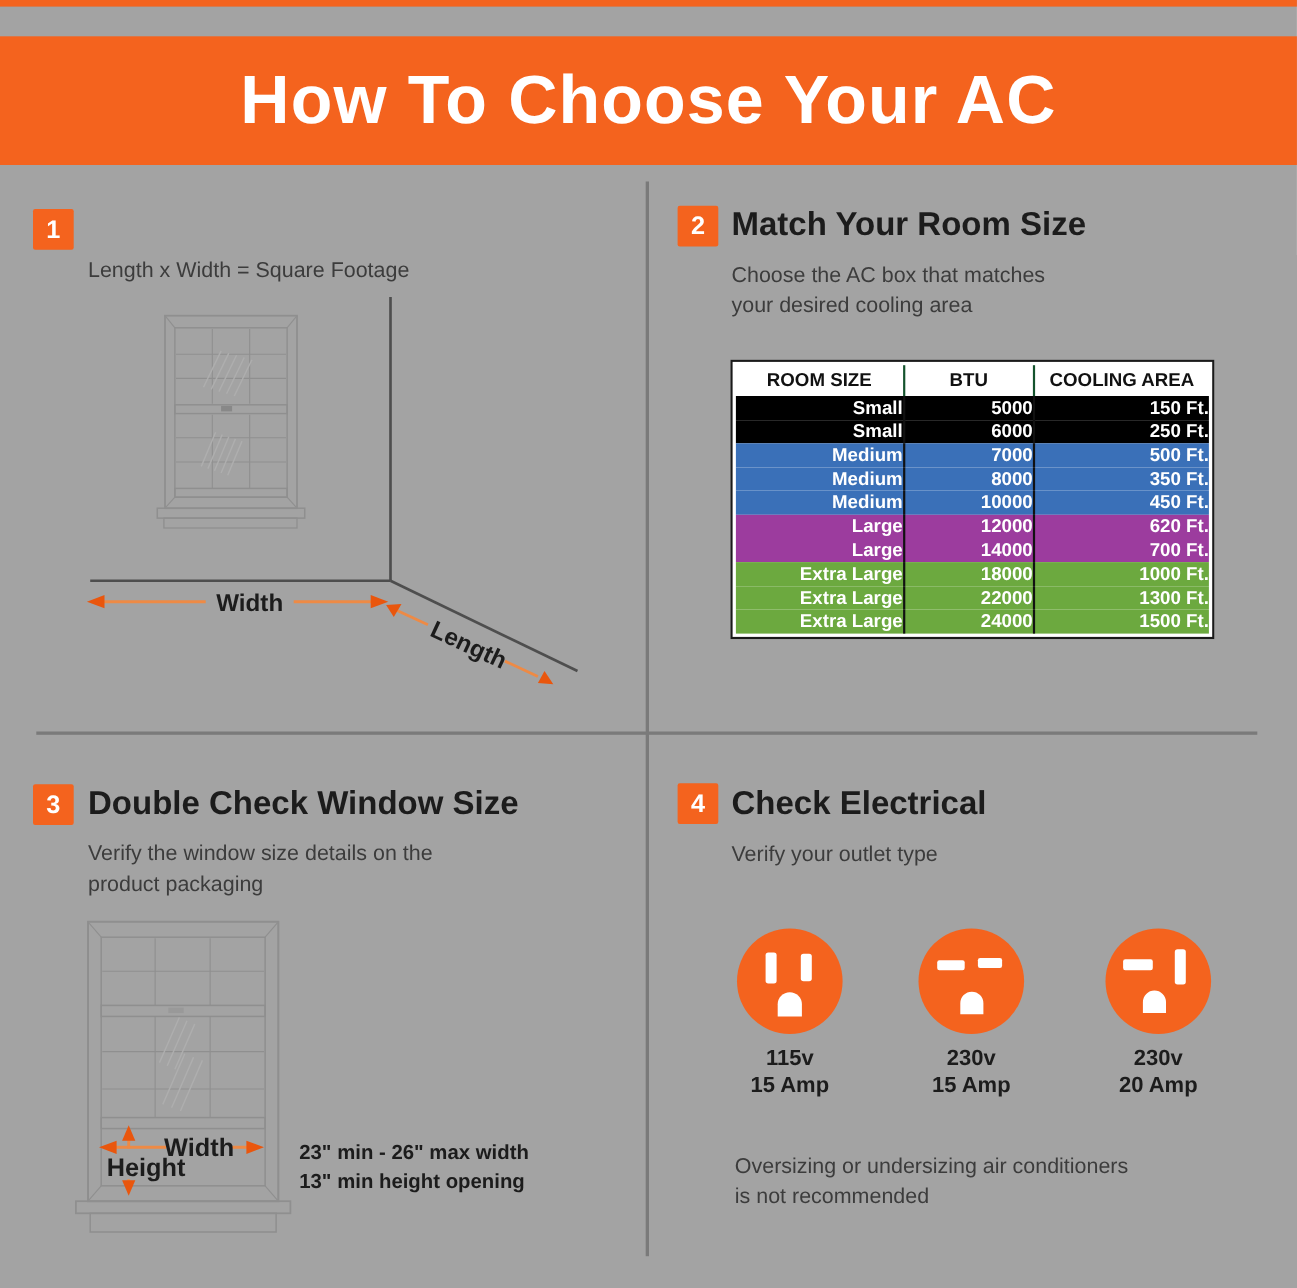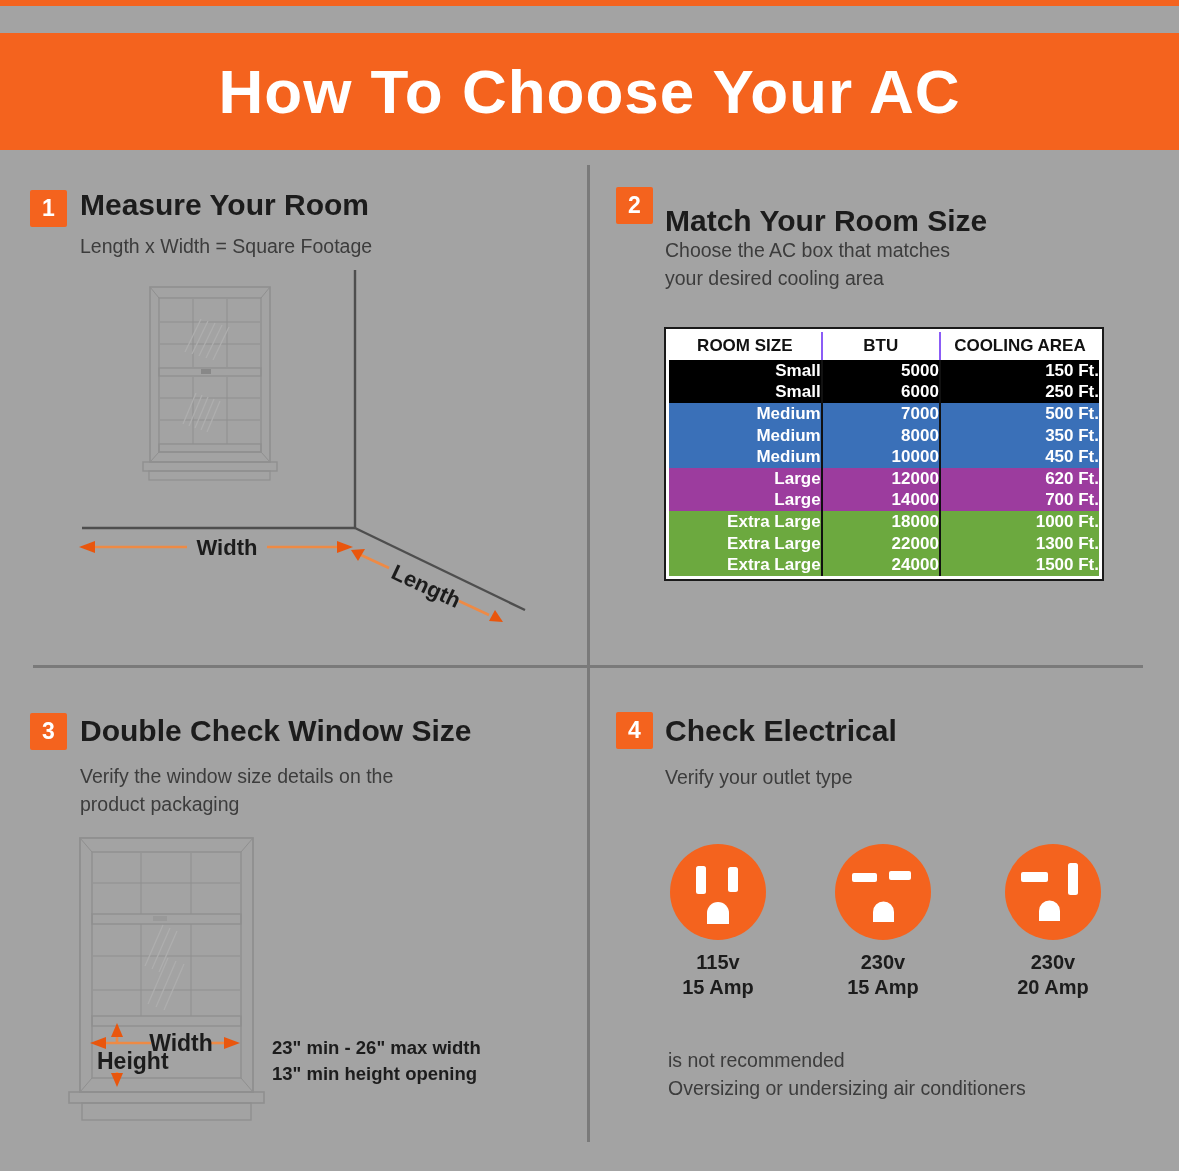--- a/index.html
+++ b/index.html
@@ -28,21 +28,21 @@
   .badge{width:37px;height:37px;background:var(--orange);color:#fff;border-radius:2px;
          display:flex;align-items:center;justify-content:center;
          font-size:23px;font-weight:bold;}
   .section-title{font-size:30px;font-weight:bold;color:var(--ink);line-height:38px;}
   .section-sub{font-size:19.5px;color:var(--body);line-height:28px;}
 
   .table-wrap{left:664px;top:327px;width:440px;height:254px;border:2px solid #1A1A1A;
               background:#fff;padding:3px;}
   table.room-table{width:100%;height:100%;border-collapse:collapse;table-layout:fixed;}
   table.room-table th{font-size:17px;font-weight:bold;color:#111;text-align:center;
-                      height:28px;border-right:2px solid #8b5cf6;background:#fff;}
+                      height:28px;border-right:2px solid #14532d;background:#fff;}
   table.room-table th:last-child{border-right:none;}
   table.room-table td{font-size:17px;font-weight:bold;color:#fff;text-align:right;
                       height:21px;border-right:2px solid #111;}
   table.room-table td:last-child{border-right:none;padding-left:14px;}
 
   .win-line{stroke:var(--lineart);fill:none;}
   .room-line{stroke:#4E4E4E;stroke-width:2.4;fill:none;}
   .hatch{stroke:#AEAEAE;stroke-width:1.3;fill:none;}
   .arrow-line{stroke:var(--arrow-line);stroke-width:2.6;fill:none;}
   .arrow-head{fill:var(--arrow-head);}
@@ -64,21 +64,20 @@
   <div class="abs top-strip"></div>
 
   <div class="abs banner">
     <div class="banner-title">How To Choose Your AC</div>
   </div>
 
   <div class="abs divider-v"></div>
   <div class="abs divider-h"></div>
 
   <div class="abs badge" style="left:30px;top:190px">1</div>
-  <div class="abs section-title" style="left:80px;top:186px">Measure Your Room</div>
   <div class="abs section-sub" style="left:80px;top:232px">Length x Width = Square Footage</div>
 
   <svg class="abs" style="left:55px;top:262px" width="500" height="380" viewBox="0 0 500 380">
 
     <g class="room-line">
       <line x1="300" y1="8" x2="300" y2="266"></line>
       <line x1="27" y1="266" x2="300" y2="266"></line>
       <line x1="300" y1="266" x2="470" y2="348"></line>
     </g>
 
@@ -137,21 +136,21 @@
     <g>
       <line class="arrow-line" x1="306" y1="293" x2="334" y2="306"></line>
       <line class="arrow-line" x1="404" y1="339" x2="434" y2="353"></line>
       <polygon class="arrow-head" points="296,288 310,287 303,299"></polygon>
       <polygon class="arrow-head" points="448,360 434,359 440,348"></polygon>
     </g>
     <text class="measure-label" x="368" y="331" text-anchor="middle" transform="rotate(25 368 331)">Length</text>
   </svg>
 
   <div class="abs badge" style="left:616px;top:187px">2</div>
-  <div class="abs section-title" style="left:665px;top:202px">Match Your Room Size</div>
+  <div class="abs section-title" style="left:665px;top:186px">Match Your Room Size</div>
   <div class="abs section-sub" style="left:665px;top:236px">
     <div>Choose the AC box that matches</div>
     <div>your desired cooling area</div>
   </div>
 
   <div class="abs table-wrap">
     <table class="room-table">
       <colgroup>
           <col style="width:35.5%">
           <col style="width:27.5%">
@@ -317,17 +316,17 @@
     <rect class="outlet-slot" x="18" y="30" width="27" height="10" rx="2"></rect>
     <rect class="outlet-slot" x="65" y="21" width="10" height="32" rx="2.5"></rect>
     <path class="outlet-slot" d="M 36 79 L 36 69 A 10.5 10.5 0 0 1 57 69 L 57 79 Z"></path>
   </svg>
   <div class="abs outlet-label" style="left:983px;top:950px">
     <div>230v</div>
     <div>20 Amp</div>
   </div>
 
   <div class="abs note-plain" style="left:668px;top:1046px">
+    <div>Oversizing or undersizing air conditioners</div>
     <div>is not recommended</div>
-    <div>Oversizing or undersizing air conditioners</div>
   </div>
 
 </div>
 
 </body></html>

